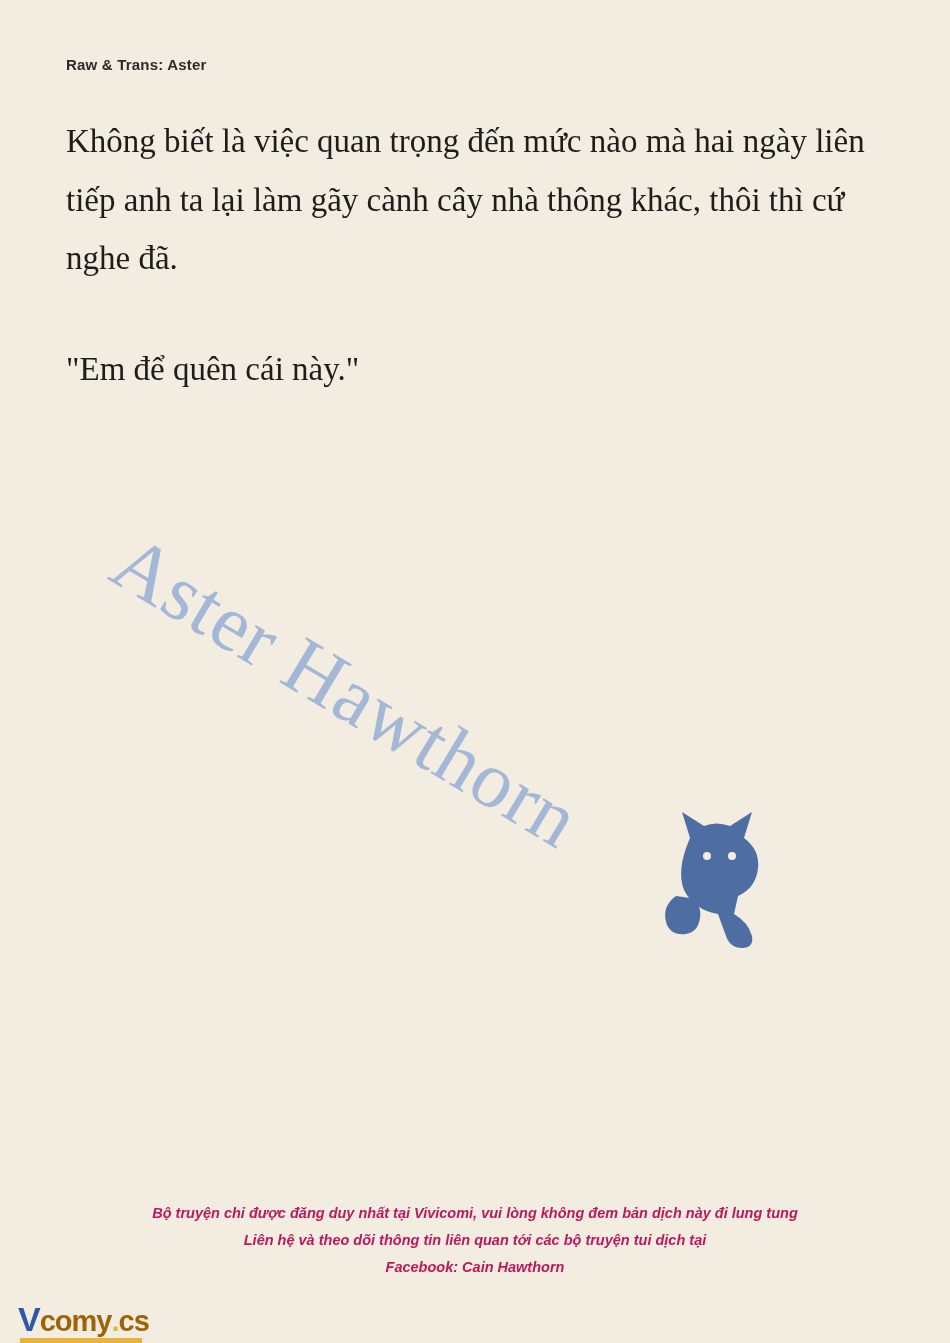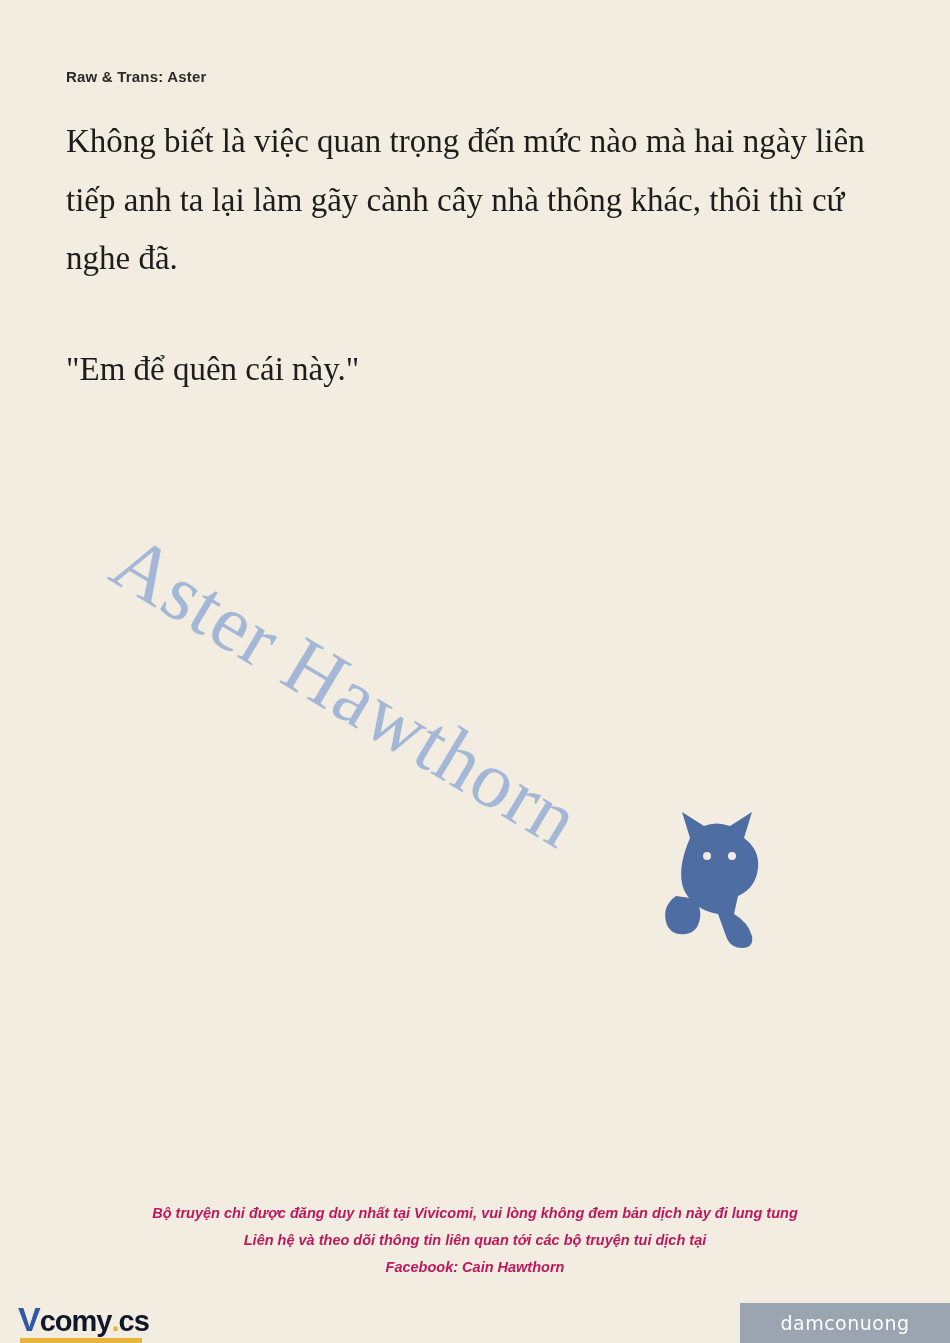--- a/index.html
+++ b/index.html
@@ -18,21 +18,21 @@
     position: relative;
     width: 950px;
     height: 1343px;
     background: #f2ede0;
     overflow: hidden;
   }
 
   
   .credit {
     position: absolute;
-    top: 68px;
+    top: 56px;
     left: 66px;
     font-family: "Liberation Sans", sans-serif;
     font-size: 15px;
     font-weight: 600;
     color: #2b2b2b;
     letter-spacing: 0.2px;
   }
 
   
   .body-text {
@@ -114,21 +114,21 @@
     letter-spacing: -1px;
     display: flex;
     align-items: baseline;
   }
   .brand-logo .v {
     color: #2f58a7;
     font-size: 34px;
     font-weight: bold;
   }
   .brand-logo .rest {
-    color: #0f172a;
+    color: #a16207;
     font-size: 29px;
   }
   .brand-logo .dot {
     color: #e8b33a;
     font-size: 29px;
   }
   .brand-underline {
     position: absolute;
     left: 20px;
     bottom: 0px;
@@ -189,18 +189,15 @@
   </div>
 
   <div class="bottom-bar">
     <div class="brand-logo">
       <span class="v">V</span>
       <span class="rest">comy</span>
       <span class="dot">.</span>
       <span class="rest">cs</span>
     </div>
     <div class="brand-underline"></div>
-    <div class="watermark-tag">
-      <span>damconuong</span>
-    </div>
   </div>
 
 </div>
 
 </body></html>

